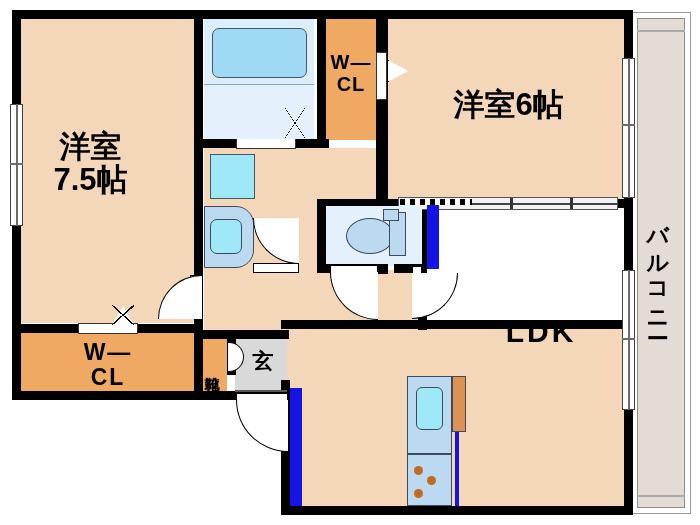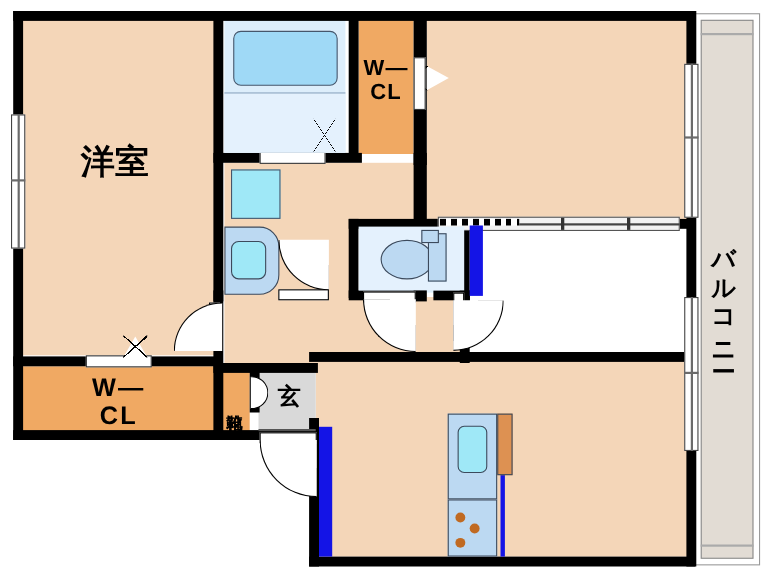--- a/index.html
+++ b/index.html
@@ -220,26 +220,31 @@
   <div class="abs" style="left:235px;top:390px;width:52px;height:2px;background:#555;"></div>
 
   <div class="abs" style="left:228px;top:342px;width:16px;height:30px;border:1.5px solid #000;border-radius:0 16px 16px 0;border-left:none;background:#fff;"></div>
 
   <div class="abs" style="left:376px;top:52px;width:11px;height:48px;background:#fff;border:1px solid #333;"></div>
   <div class="abs" style="left:388px;top:60px;width:0;height:0;border-top:11px solid transparent;border-bottom:11px solid transparent;border-left:20px solid #fff;"></div>
   <div class="abs" style="left:387px;top:60px;width:21px;height:22px;
               background:linear-gradient(to bottom right,#000 0,#000 1.5px,transparent 1.5px),
                          linear-gradient(to top right,#000 0,#000 1.5px,transparent 1.5px);"></div>
 
-  <div class="label big" style="left:42px;top:130px;width:125px;">
+  <div class="label big" style="left:28px;top:130px;width:125px;">
     <div>洋室</div>
-  </div>
-
+    <div>7.5帖</div>
+  </div>
+
+  <div class="label big" style="left:426px;top:88px;width:165px;">
+    <div>洋室6帖</div>
+  </div>
 
   <div class="label ldk" style="left:476px;top:316px;width:130px;">
+    <div>LDK</div>
   </div>
 
   <div class="label wcl" style="left:68px;top:340px;width:80px;">
     <div>W―</div>
     <div>CL</div>
   </div>
 
   <div class="label wclv" style="left:328px;top:52px;width:46px;">
     <div>W―</div>
     <div>CL</div>

